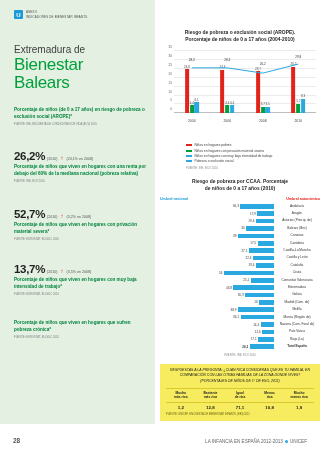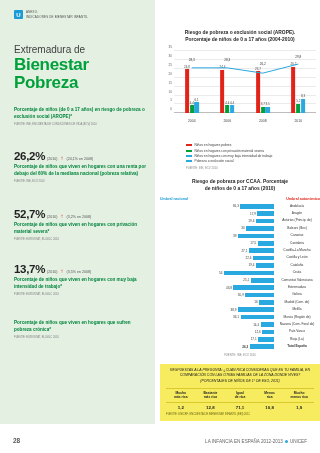--- a/index.html
+++ b/index.html
@@ -21,21 +21,21 @@
   .logo-mark{
     width:9px;height:9px;background:#1a9ad7;border-radius:1px;
     display:flex;align-items:center;justify-content:center;
     color:#fff;font-size:6px;font-weight:bold;line-height:1;
   }
   .anexo-text{font-size:2.9px;line-height:1.45;color:#4a4a4a;letter-spacing:.2px;}
   .anexo-text div{white-space:nowrap;}
 
   .ind-title{position:absolute;left:14px;top:44px;font-size:10px;color:#3f3f3f;font-weight:400;}
   .big-green{position:absolute;left:14px;top:56px;font-size:17px;line-height:1.08;
-    font-weight:bold;color:#00a03b;letter-spacing:-.3px;}
+    font-weight:normal;color:#00a03b;letter-spacing:-.3px;}
 
   .stat{position:absolute;left:14px;width:132px;}
   .stat .pctline{display:flex;align-items:baseline;gap:2px;flex-wrap:nowrap;}
   .stat .pct{font-size:11.5px;font-weight:bold;color:#1f1f1f;letter-spacing:-.3px;}
   .stat .yr{font-size:3.6px;color:#555;}
   .arrow-up{color:#e2231a;font-size:6px;line-height:1;margin:0 1px;}
   .stat .prev{font-size:3.6px;color:#555;}
   .stat .desc{font-size:4.6px;line-height:1.5;color:#00843d;font-weight:bold;margin-top:2px;}
   .stat .src{font-size:2.7px;line-height:1.4;color:#7d7d7d;margin-top:2px;}
 
@@ -120,21 +120,21 @@
       <span class="logo-mark">U</span>
       <span class="anexo-text">
         <div>ANEXO.</div>
         <div>INDICADORES DE BIENESTAR INFANTIL</div>
       </span>
     </div>
 
     <div class="ind-title">Extremadura de</div>
     <div class="big-green">
       <div>Bienestar</div>
-      <div>Pobreza</div>
+      <div>Balears</div>
     </div>
 
     <div class="stat" style="top:105px;">
       <div class="desc">Porcentaje de niños (de 0 a 17 años) en riesgo de pobreza o exclusión social (AROPE)*</div>
       <div class="src">FUENTE: INE, ENCUESTA DE CONDICIONES DE VIDA (ECV) 2010</div>
     </div>
 
     <div class="stat" style="top:150px;">
       <div class="pctline">
         <span class="pct">26,2%</span>

